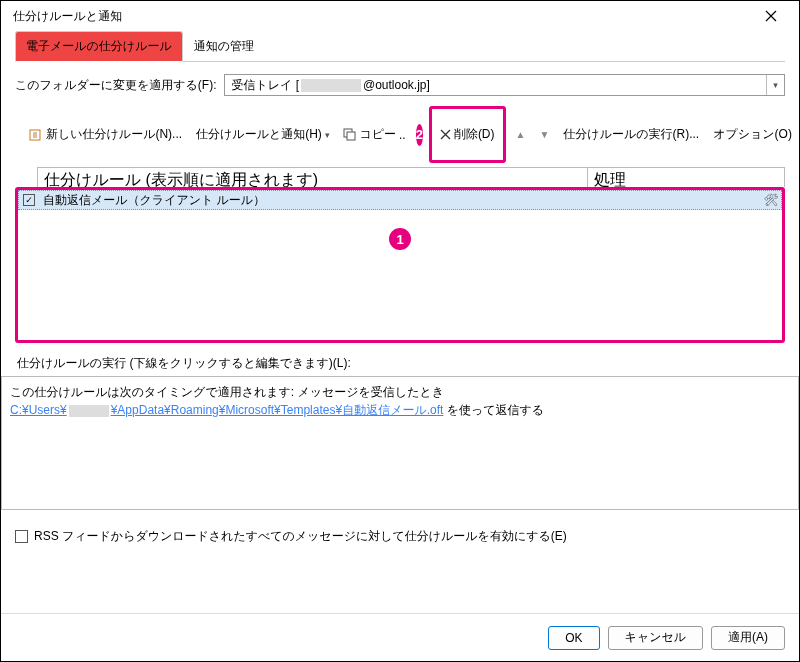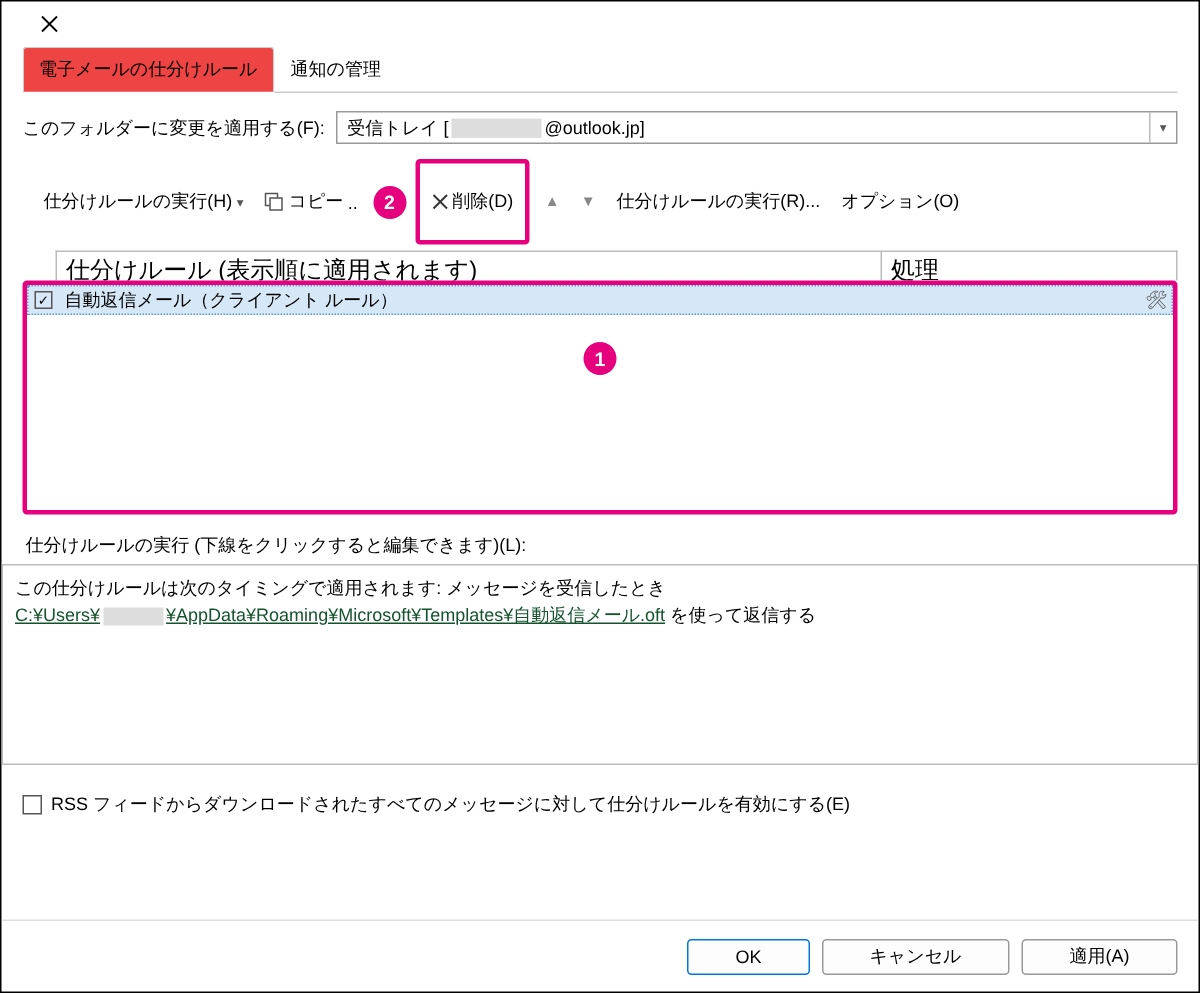--- a/index.html
+++ b/index.html
@@ -35,36 +35,37 @@
 
     .list-body { border: 3px solid #e6007e; height: 156px; position: relative; background: #fff; border-radius: 3px; }
     .selected-row { display: flex; align-items: center; background: #d6e8f7; border: 1px dotted #5a9bd5; height: 20px; }
     .selected-row .chk { width: 20px; display: flex; align-items: center; justify-content: center; }
     .selected-row .chk .box { width: 12px; height: 12px; border: 1px solid #555; display: flex; align-items: center; justify-content: center; font-size: 9px; }
     .selected-row .txt { flex: 1; padding-left: 4px; font-size: 12px; }
     .selected-row .tool { width: 20px; text-align: center; color: #555; font-size: 12px; }
 
     .desc-label { margin: 12px 16px 4px 16px; font-size: 12px; }
     .desc-box { margin: 0 0; border: 1px solid #bbb; height: 134px; padding: 6px 8px; font-size: 12px; line-height: 1.5; }
-    .desc-box a { color: #14532d; text-decoration: underline; cursor: pointer; }
+    .desc-box a { color: #3b82f6; text-decoration: underline; cursor: pointer; }
 
     .rss-row { margin: 18px 14px; display: flex; align-items: center; gap: 6px; font-size: 12px; }
     .rss-row .cb { width: 13px; height: 13px; border: 1px solid #555; }
 
     .footer { position: absolute; bottom: 0; left: 0; right: 0; height: 48px; border-top: 1px solid #ddd; display: flex; align-items: center; justify-content: flex-end; gap: 8px; padding: 0 14px; }
-    .footer button { height: 24px; padding: 0 31px; border: 1px solid #999; background: #fdfdfd; font-size: 12px; border-radius: 3px; cursor: pointer; white-space: nowrap; }
+    .footer button { height: 24px; padding: 0 16px; border: 1px solid #999; background: #fdfdfd; font-size: 12px; border-radius: 3px; cursor: pointer; white-space: nowrap; }
     .footer button.default { border: 1px solid #0078d7; }
 
     .icon-new { width: 14px; height: 14px; display: inline-block; }
     .chev { font-size: 9px; color: #555; }
   </style>
 </head>
 <body>
 
 <div class="titlebar">
+  <span class="title">仕分けルールと通知</span>
   <div class="close">
     <svg width="12" height="12" viewBox="0 0 12 12">
         <path d="M1 1 L11 11 M11 1 L1 11" stroke="#000" stroke-width="1.2"></path>
       </svg>
   </div>
 </div>
 
 <div class="tabs">
   <div class="tab active">電子メールの仕分けルール</div>
   <div class="tab">通知の管理</div>
@@ -77,21 +78,28 @@
       <span class="mask"></span>
       <span>@outlook.jp]</span>
     <div class="drop">
         <span class="chev">▾</span>
       </div>
   </div>
 </div>
 
 <div class="toolbar">
   <div class="btn">
-    <span>仕分けルールの実行(H)</span>
+    <svg class="icon-new" viewBox="0 0 14 14">
+        <rect x="1" y="2" width="10" height="10" fill="none" stroke="#c77b29" stroke-width="1"></rect>
+        <path d="M4 5h4M4 7h4M4 9h4" stroke="#c77b29" stroke-width="1"></path>
+      </svg>
+    <span>新しい仕分けルール(N)...</span>
+  </div>
+  <div class="btn">
+    <span>仕分けルールと通知(H)</span>
     <span class="chev">▾</span>
   </div>
   <div class="btn">
     <svg width="13" height="13" viewBox="0 0 13 13">
         <rect x="1" y="1" width="8" height="8" fill="none" stroke="#555"></rect>
         <rect x="4" y="4" width="8" height="8" fill="#fff" stroke="#555"></rect>
       </svg>
     <span>コピー</span>
     <span>..</span>
   </div>

